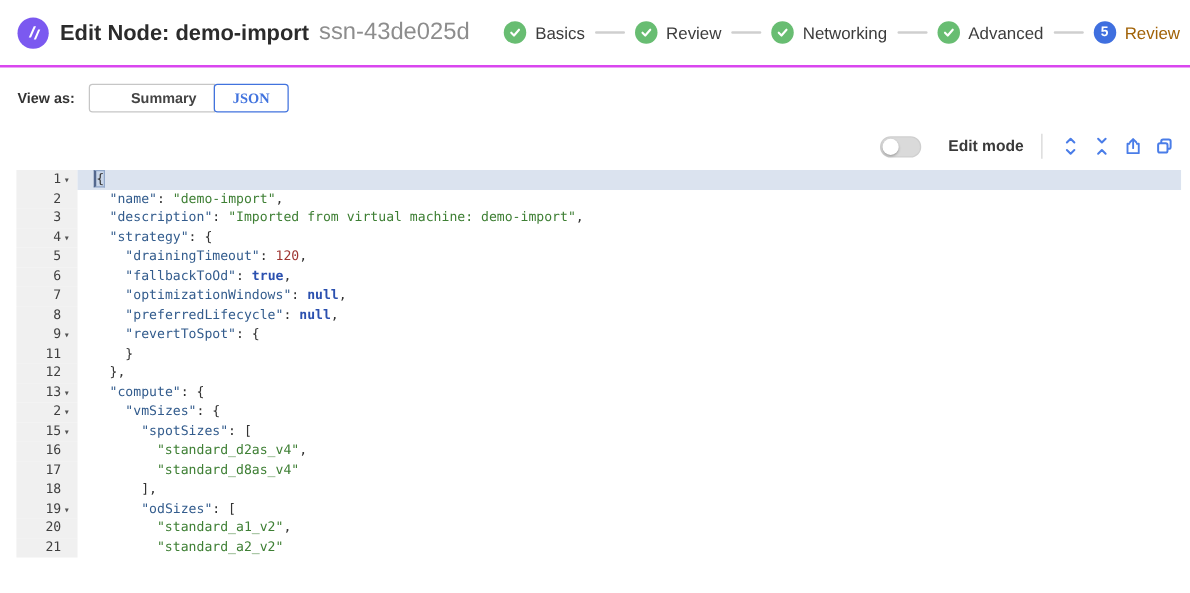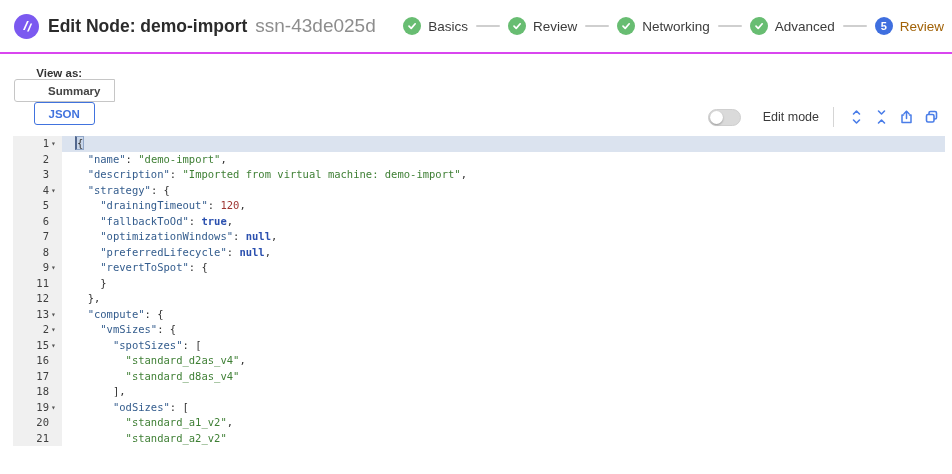--- a/index.html
+++ b/index.html
@@ -27,40 +27,40 @@
   .step-label { font-size:13.5px; color:#3c3c3c; white-space:nowrap; }
   .step-circle {
     width:18px; height:18px; border-radius:50%; background:#68bd72;
     display:flex; align-items:center; justify-content:center; flex:none;
   }
   .step-circle.current { background:#3f6fdf; color:#fff; font-size:11px; font-weight:700; }
   .step.current .step-label { color:#a16207; }
   .connector { width:24px; height:2px; background:#cfcfcf; border-radius:1px; flex:none; }
 
   
-  .viewas { position:absolute; top:67px; left:14px; display:flex; align-items:center;flex-direction:column; }
+  .viewas { position:absolute; top:67px; left:14px; display:flex; align-items:center; }
   .viewas-label { font-size:11.5px; font-weight:700; color:#333; margin-right:11px; }
   .seg-btn {
     height:23px; padding:0 14px; background:#fff; font-family:inherit;
     font-size:11.5px; font-weight:700; display:flex; align-items:center; cursor:pointer;
   }
   .seg-btn.summary { border:1px solid #c6c6c6; border-radius:3px 0 0 3px; color:#444;padding-left:33px; }
-  .seg-btn.json { border:1px solid #4173de; border-radius:3px; color:#4173de; margin-left:-1px; position:relative; z-index:1; }
+  .seg-btn.json { border:1px solid #4173de; border-radius:3px; color:#4173de; margin-left:-1px; position:relative; z-index:1;font-family:Liberation Serif, serif; }
 
   
   .etoolbar { position:absolute; top:106px; right:8px; display:flex; align-items:center; height:22px; }
   .toggle {
     width:33px; height:17px; border-radius:9px; background:#dadada;
     border:1px solid #cfcfcf; position:relative; cursor:pointer; flex:none;
   }
   .toggle .knob {
     position:absolute; left:1px; top:1px; width:13px; height:13px; border-radius:50%;
     background:#fff; box-shadow:0 1px 2px rgba(0,0,0,.3);
   }
-  .toggle-label { margin-left:22px; font-size:12.5px; font-weight:400; color:#3a3a3a; }
+  .toggle-label { margin-left:22px; font-size:12.5px; font-weight:700; color:#3a3a3a; }
   .vdivider { width:1px; height:20px; background:#d5d5d5; margin:0 10px 0 14px; }
   .icon-btn { width:25px; height:22px; display:flex; align-items:center; justify-content:center; cursor:pointer; background:none; border:none; padding:0; }
 
   
   .editor {
     position:absolute; top:136px; left:13px; width:932px; height:322px; overflow:hidden;
     background:#fff; font-family:"DejaVu Sans Mono","Liberation Mono",monospace;
     font-size:10.5px;
   }
   .cl { display:flex; height:15.5px; line-height:15.5px; }

